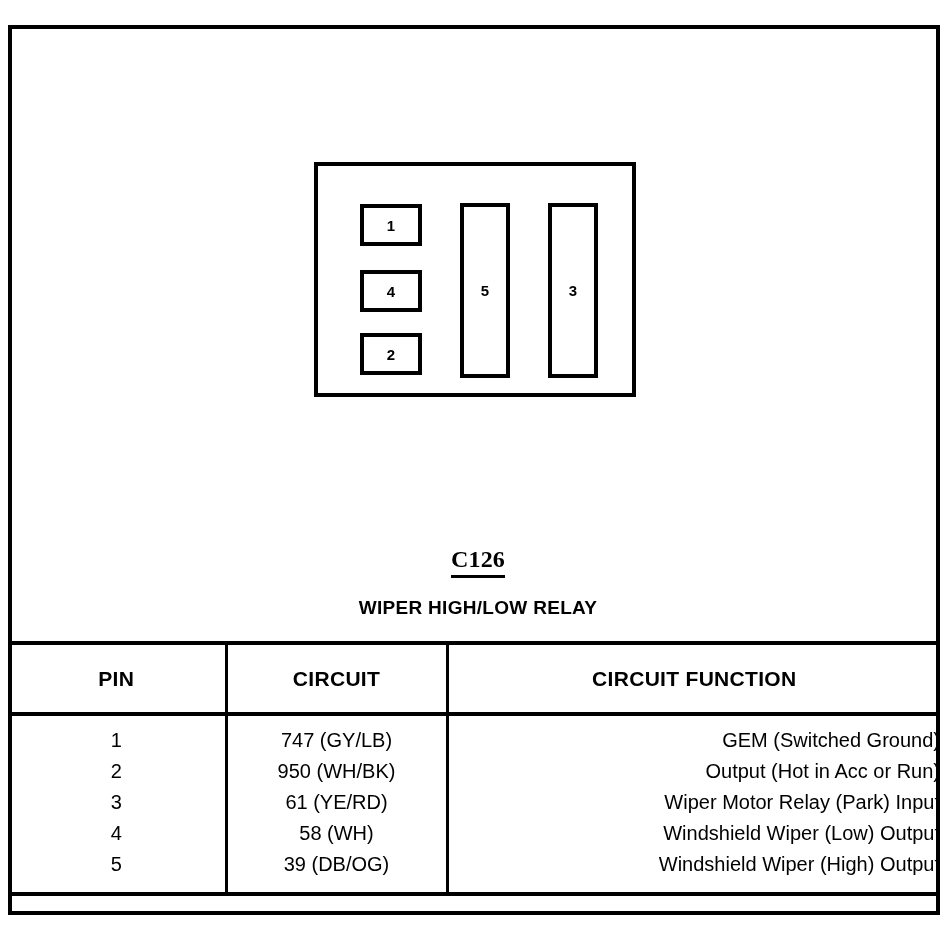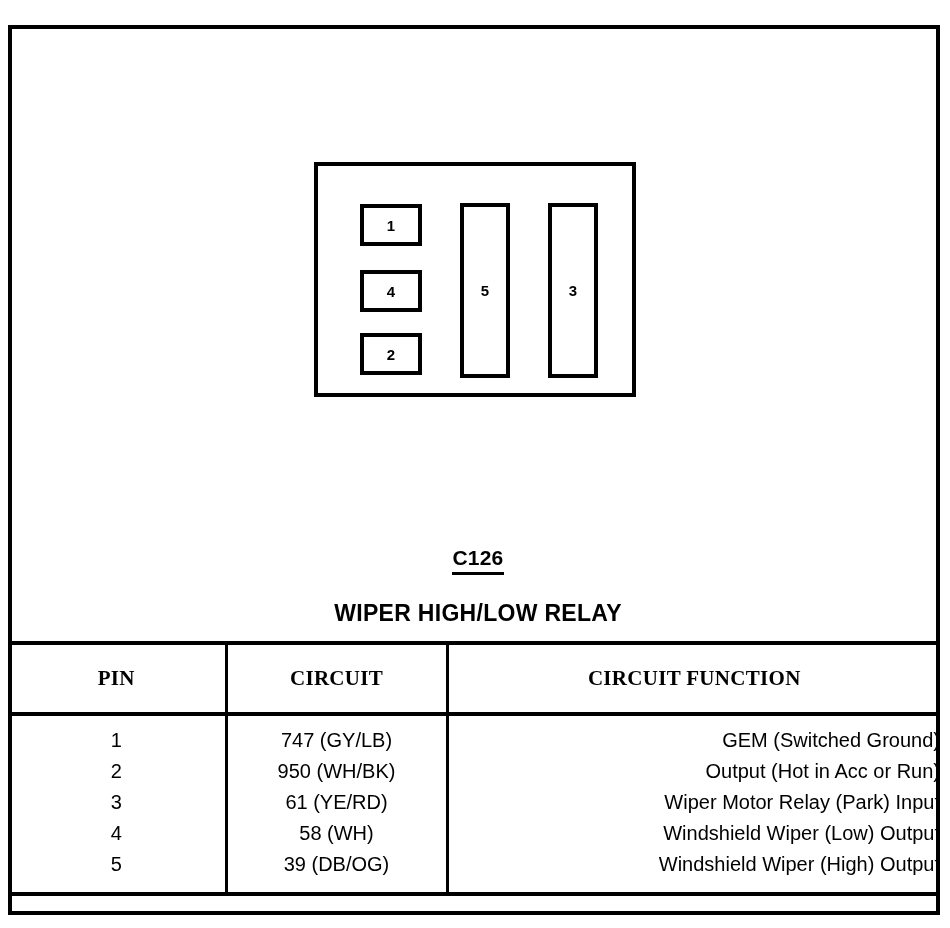--- a/index.html
+++ b/index.html
@@ -82,33 +82,33 @@
 
   
   .title-block {
     position: absolute;
     left: 0;
     top: 518px;
     width: 932px;
     text-align: center;
   }
   .conn-id {
-    font-family: Liberation Sans, sans-serif;
-    font-size: 21px;
+    font-family: Liberation Serif, serif;
+    font-size: 24px;
     font-weight: 700;
     letter-spacing: 0.2px;
     display: inline-block;
     border-bottom: 3px solid #000000;
     padding-bottom: 3px;
     line-height: 1.05;
   }
   .conn-name {
-    margin-top: 26px;
-    font-family: "Liberation Sans", sans-serif;
-    font-size: 23px;
+    margin-top: 20px;
+    font-family: "Liberation Sans", sans-serif;
+    font-size: 19px;
     font-weight: 700;
     letter-spacing: 0.3px;
     line-height: 1.05;
   }
 
   
   .pin-table {
     position: absolute;
     left: -4px;
     top: 612px;
@@ -120,21 +120,21 @@
   .pin-table table {
     border-collapse: collapse;
     width: 932px;
     table-layout: fixed;
   }
   .pin-table col.c-pin  { width: 218px; }
   .pin-table col.c-cir  { width: 221px; }
   .pin-table col.c-fun  { width: 493px; }
 
   .pin-table thead th {
-    font-family: Liberation Serif, serif;
+    font-family: Liberation Sans, sans-serif;
     font-size: 21px;
     font-weight: 700;
     letter-spacing: 0.3px;
     height: 67px;
     padding: 0;
     text-align: center;
     vertical-align: middle;
     border-bottom: 4px solid #000000;
     border-right: 3px solid #000000;
   }

